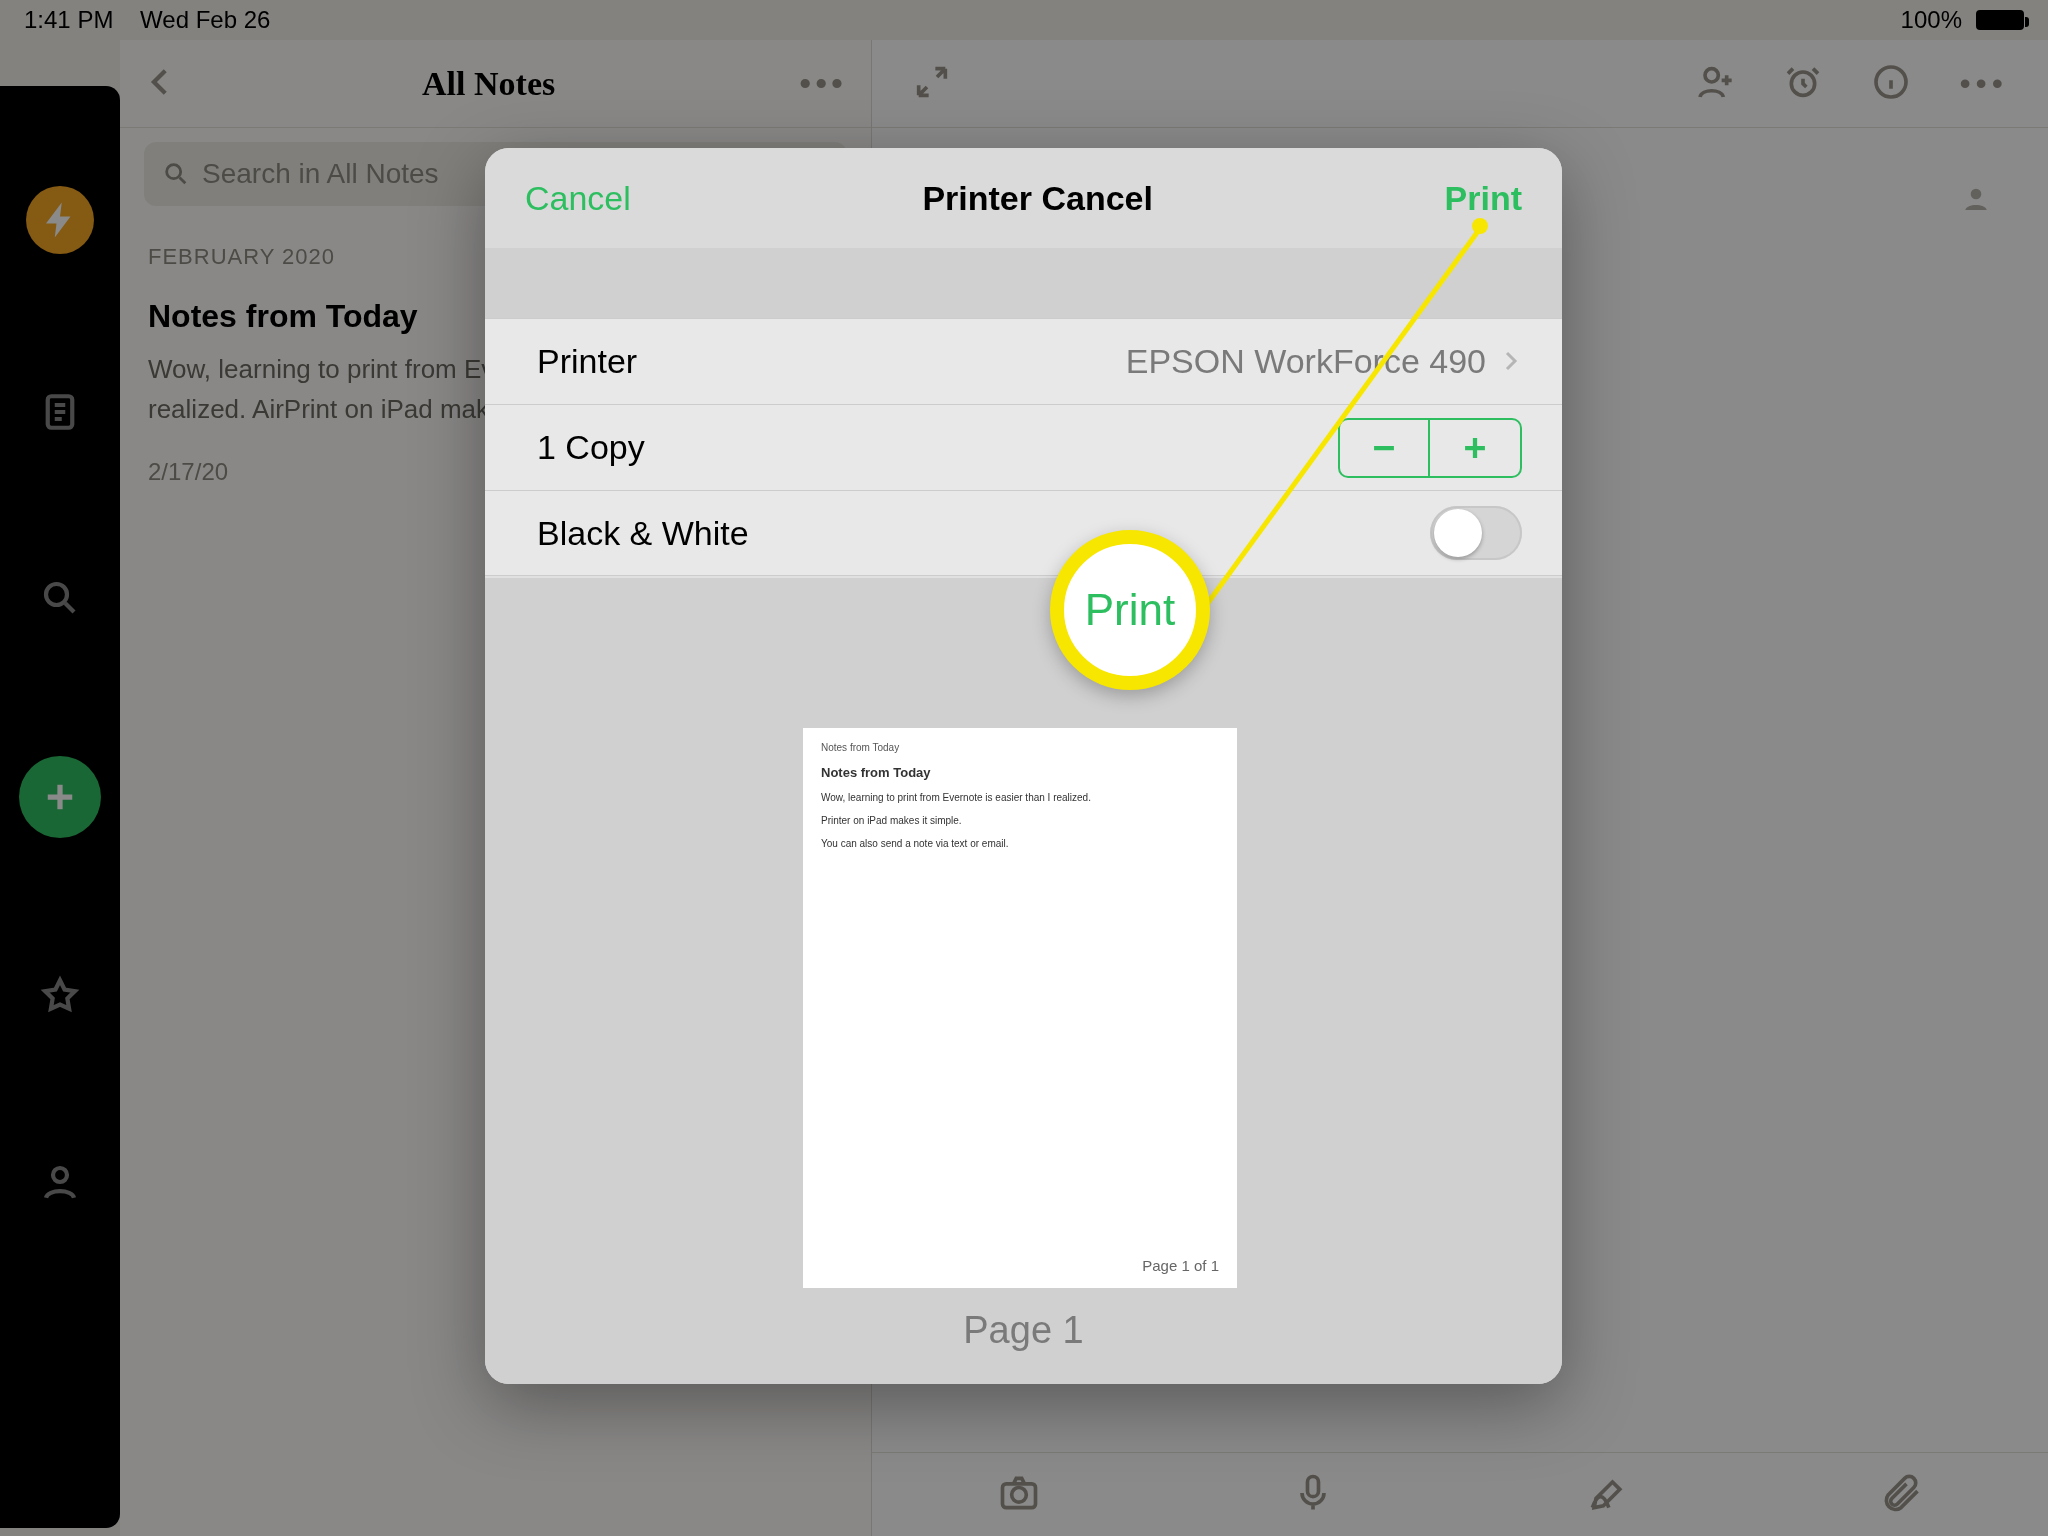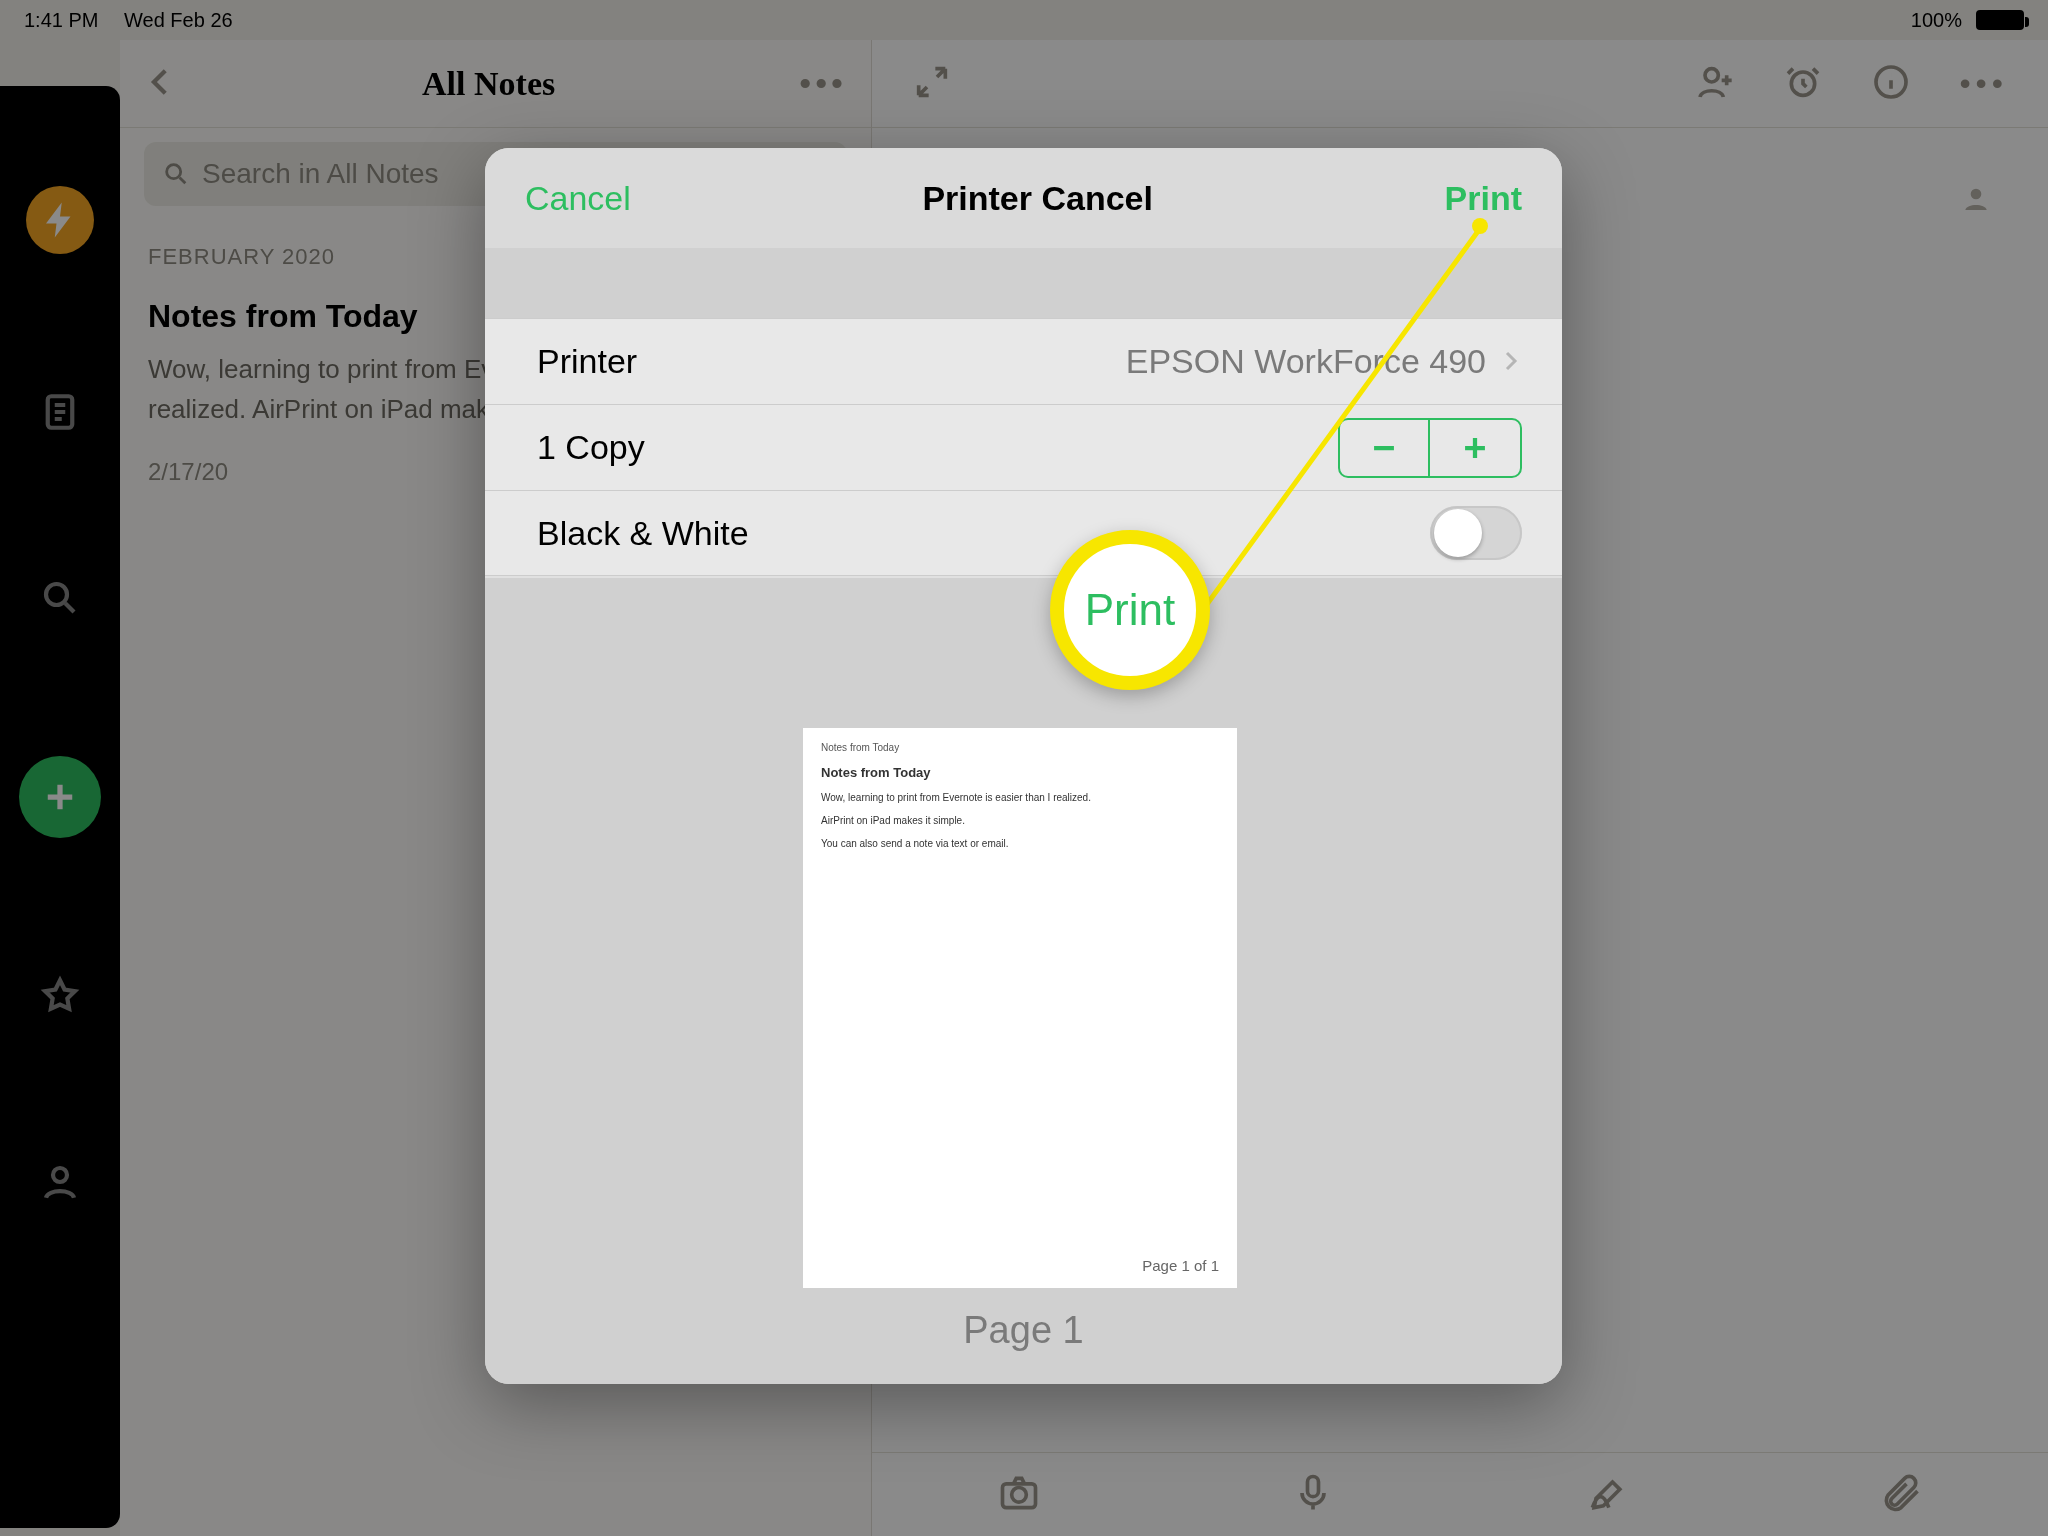--- a/index.html
+++ b/index.html
@@ -1,20 +1,20 @@
 <!DOCTYPE html>
 <html><head>
 <meta charset="utf-8">
 <style>
   * { box-sizing: border-box; margin: 0; padding: 0; font-family: -apple-system, "Helvetica Neue", Helvetica, Arial, sans-serif; }
   html, body { width: 2048px; height: 1536px; background: #fff; position: relative; overflow: hidden; }
   .screen { position: absolute; inset: 0; background: #f2f0eb; }
 
   
-  .statusbar { height: 40px; display: flex; align-items: center; justify-content: space-between; padding: 8px 24px; font-size: 20px; font-weight: 500; }
+  .statusbar { height: 40px; display: flex; align-items: center; justify-content: space-between; padding: 8px 24px; font-size: 24px; font-weight: 500; }
   .statusbar .left > span { margin-right: 20px; }
   .statusbar .right { display: flex; align-items: center; gap: 14px; }
   .battery { display: inline-block; width: 48px; height: 20px; border: 2.5px solid #000; border-radius: 4px; position: relative; background: #000; }
   .battery::after { content: ""; position: absolute; right: -7px; top: 5px; width: 4px; height: 10px; background: #000; border-radius: 0 3px 3px 0; }
 
   
   .app { position: absolute; top: 40px; bottom: 0; left: 0; right: 0; display: flex; }
 
   
   .rail { width: 120px; background: #000; border-radius: 0 14px 14px 0; margin-top: 46px; margin-bottom: 8px; display: flex; flex-direction: column; align-items: center; padding-top: 100px; gap: 130px; }
@@ -255,21 +255,21 @@
       <span class="rlabel">Black &amp; White</span>
       <span class="rvalue"></span>
       <div class="toggle"></div>
     </div>
 
     <div class="preview-area">
       <div class="sheet">
         <div class="sh-small">Notes from Today</div>
         <div class="sh-title">Notes from Today</div>
         <div class="sh-line">Wow, learning to print from Evernote is easier than I realized.</div>
-        <div class="sh-line">AirPrint on iPad makes it simple.</div>
+        <div class="sh-line">Printer on iPad makes it simple.</div>
         <div class="sh-line">You can also send a note via text or email.</div>
         <div class="sh-foot">Page 1 of 1</div>
       </div>
       <div class="page-label">Page 1</div>
     </div>
   </div>
 
   <div class="callout-dot" style="left:1472px; top:218px;"></div>
   <div class="callout-line" style="left:1480px; top:226px; width:480px; transform:rotate(126deg);"></div>
   <div class="callout-circle" style="left:1050px; top:530px;">

